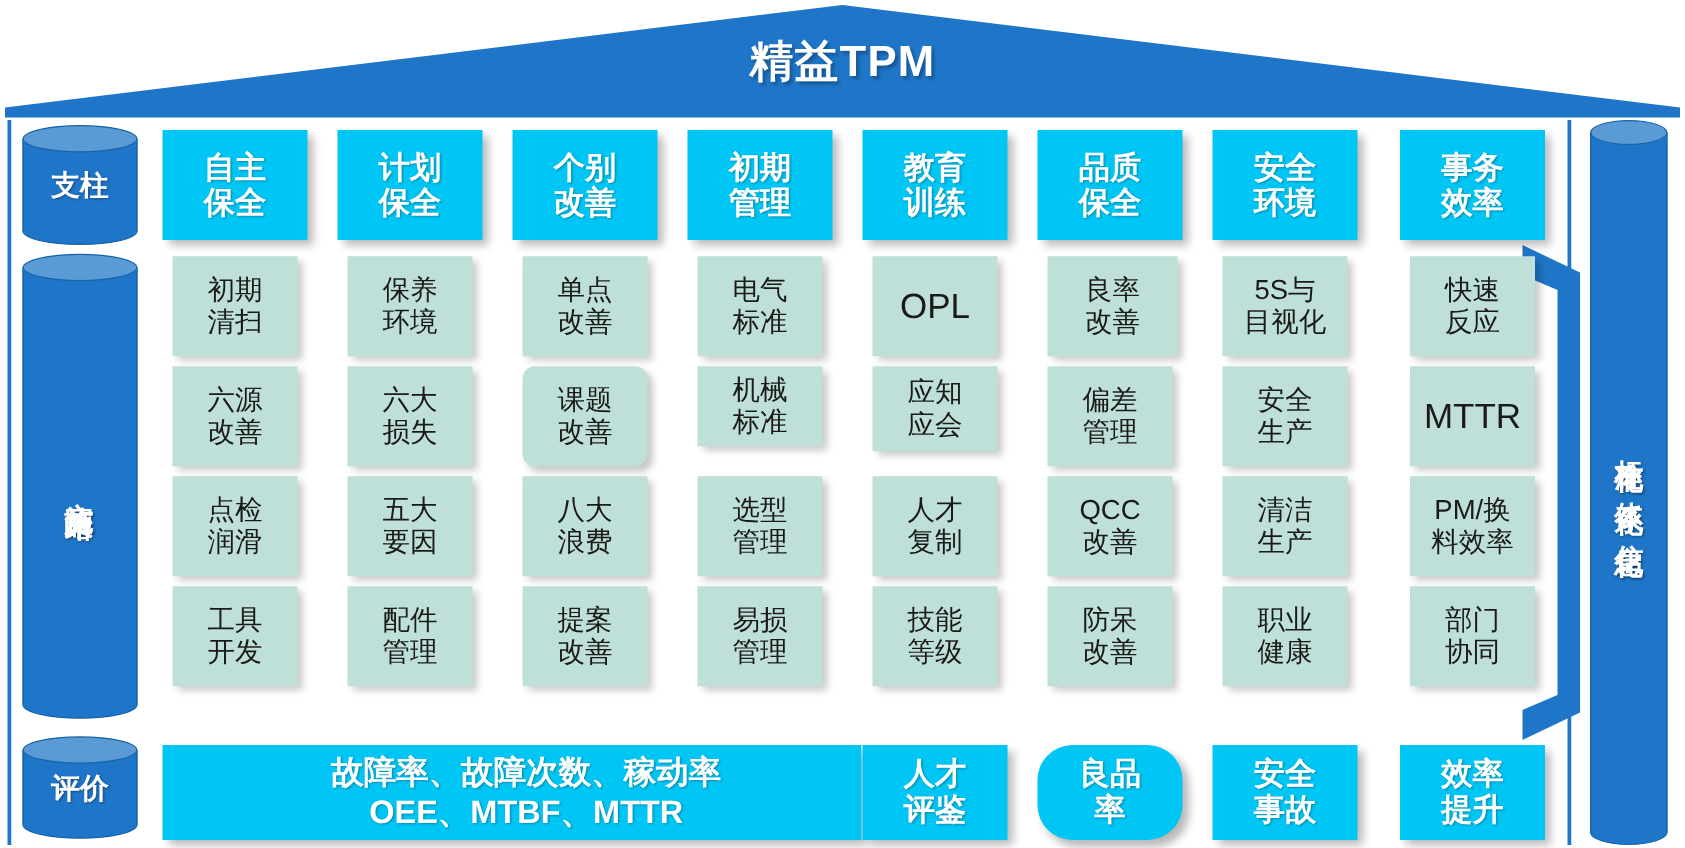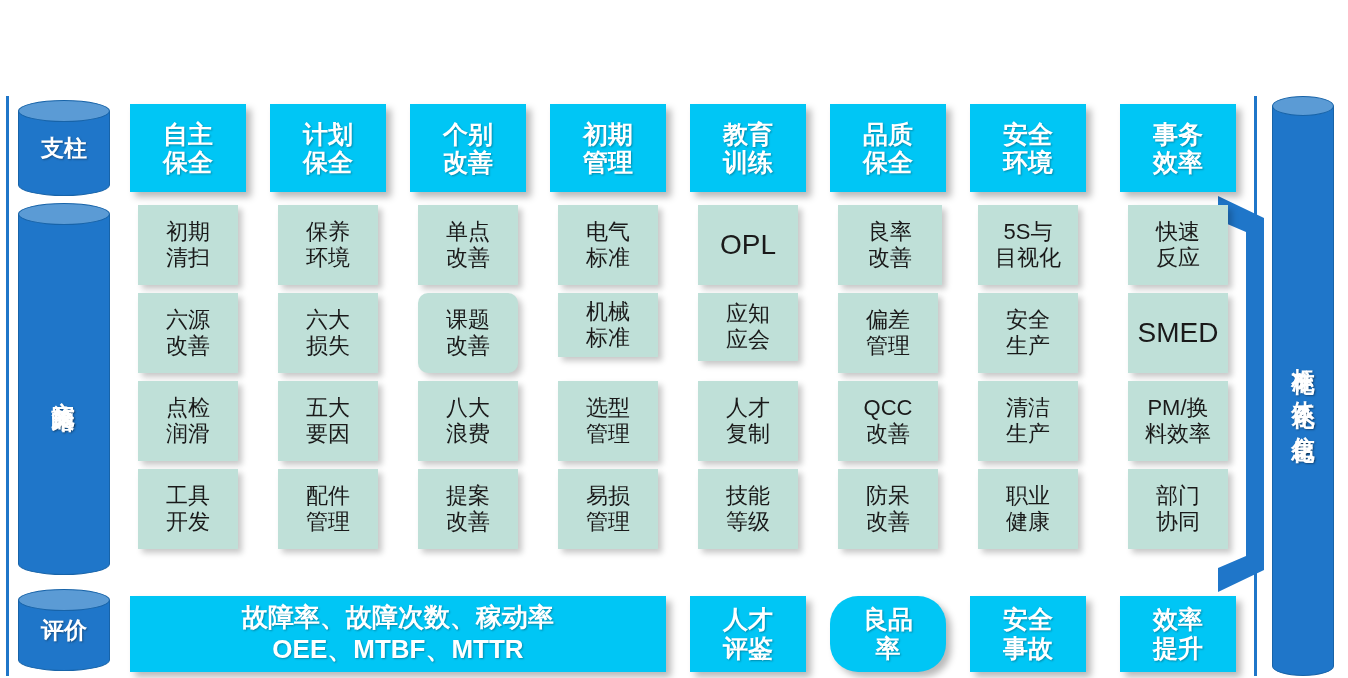--- a/index.html
+++ b/index.html
@@ -119,20 +119,26 @@
     text-shadow:1px 1px 2px rgba(0,0,0,.30);
     z-index:5;
   }
   #eval-metrics{font-size:26px;line-height:1.22;}
 </style>
 </head>
 <body>
 
 <div id="stage">
 
+  <div class="roof-wrap">
+    <svg class="roof-svg" width="1348" height="96" viewBox="0 0 1348 96">
+      <polygon points="674,4 1344,86 1344,94 4,94 4,86" fill="#1f76c9"></polygon>
+    </svg>
+    <div class="roof-title">精益TPM</div>
+  </div>
 
   <div class="wall wall-left"></div>
   <div class="wall wall-right"></div>
 
   <svg class="bracket" width="56" height="396" viewBox="0 0 56 396">
     <polygon points="6,0 52,22 52,374 6,396 6,372 34,360 34,36 6,24" fill="#1f76c9"></polygon>
   </svg>
 
   <div class="cyl cyl-h" id="cyl-pillar">
     <div class="bot"></div>
@@ -193,23 +199,23 @@
       <div class="cell" style="left:698px;top:469px;width:100px;height:80px;">技能<br>等级</div>
       <div class="cell" style="left:838px;top:205px;width:104px;height:80px;">良率<br>改善</div>
       <div class="cell" style="left:838px;top:293px;width:100px;height:80px;">偏差<br>管理</div>
       <div class="cell" style="left:838px;top:381px;width:100px;height:80px;">QCC<br>改善</div>
       <div class="cell" style="left:838px;top:469px;width:100px;height:80px;">防呆<br>改善</div>
       <div class="cell" style="left:978px;top:205px;width:100px;height:80px;">5S与<br>目视化</div>
       <div class="cell" style="left:978px;top:293px;width:100px;height:80px;">安全<br>生产</div>
       <div class="cell" style="left:978px;top:381px;width:100px;height:80px;">清洁<br>生产</div>
       <div class="cell" style="left:978px;top:469px;width:100px;height:80px;">职业<br>健康</div>
       <div class="cell" style="left:1128px;top:205px;width:100px;height:80px;">快速<br>反应</div>
-      <div class="cell latin" style="left:1128px;top:293px;width:100px;height:80px;">SMED</div>
+      <div class="cell latin" style="left:1128px;top:293px;width:100px;height:80px;">MTTR</div>
       <div class="cell" style="left:1128px;top:381px;width:100px;height:80px;">PM/换<br>料效率</div>
       <div class="cell" style="left:1128px;top:469px;width:100px;height:80px;">部门<br>协同</div>
-      <div class="eval-box" id="eval-metrics" style="left:130px;top:596px;width:536px;height:76px;">故障率、故障次数、稼动率<br>OEE、MTBF、MTTR</div>
+      <div class="eval-box" id="eval-metrics" style="left:130px;top:596px;width:536px;height:76px;padding-left:23px;">故障率、故障次数、稼动率<br>OEE、MTBF、MTTR</div>
       <div class="eval-box" id="eval-talent" style="left:690px;top:596px;width:116px;height:76px;">人才<br>评鉴</div>
       <div class="eval-box" id="eval-quality" style="left:830px;top:596px;width:116px;height:76px;border-radius:28px;">良品<br>率</div>
       <div class="eval-box" id="eval-safety" style="left:970px;top:596px;width:116px;height:76px;">安全<br>事故</div>
       <div class="eval-box" id="eval-effic" style="left:1120px;top:596px;width:116px;height:76px;">效率<br>提升</div>
     </div>
 
 </div>
 
 </body></html>

